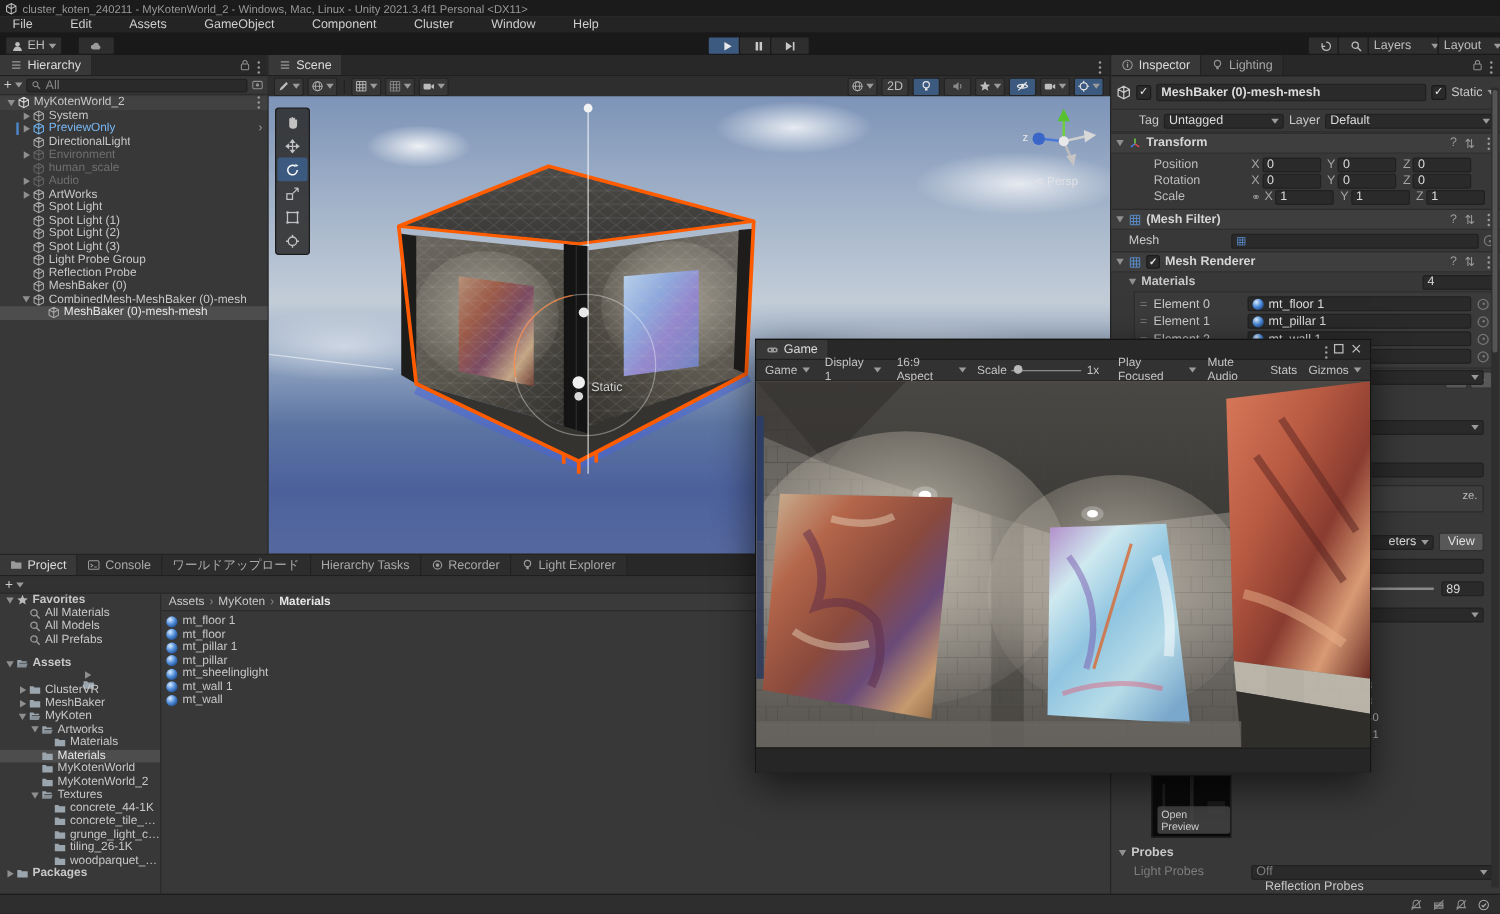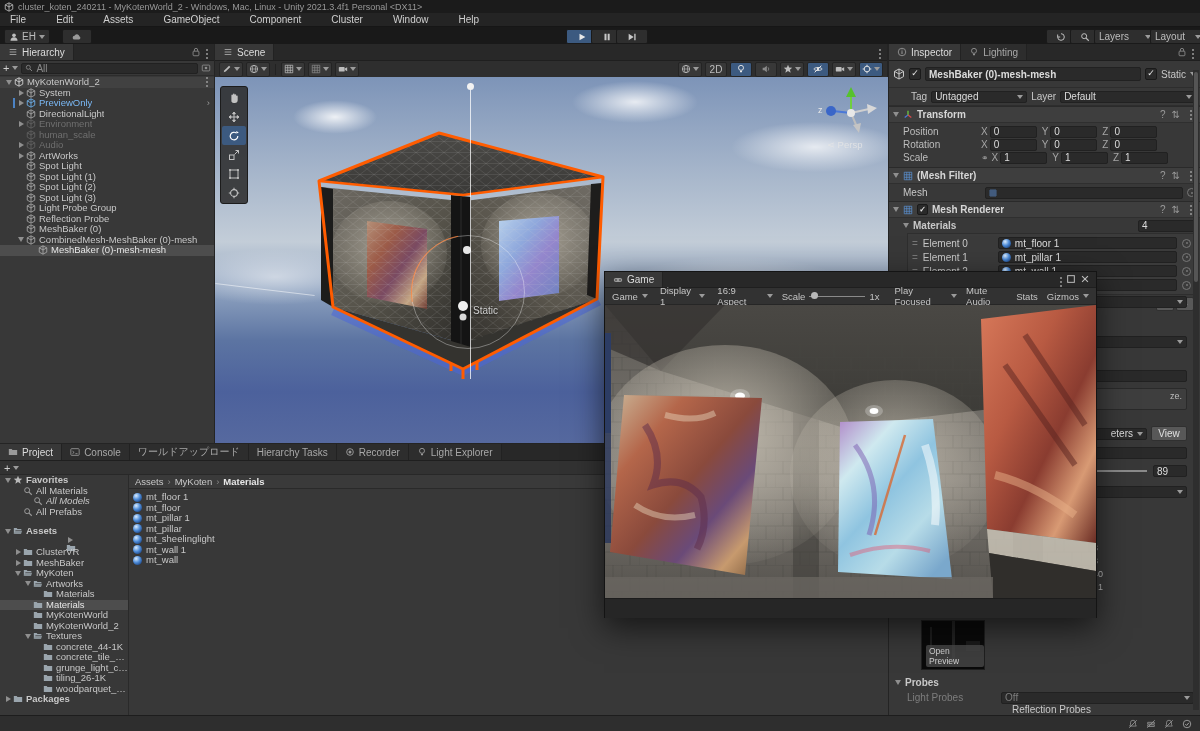--- a/index.html
+++ b/index.html
@@ -37,21 +37,21 @@
   .trow{height:10.5px;display:flex;align-items:center;font-size:9.5px;line-height:10px;white-space:nowrap;color:#c8c8c8;}
   .trow.sel{background:#4d4d4d;color:#e6e6e6;}
   .trow.dis{color:#6f6f6f;}
   .trow.blue{color:#7ab8f5;}
   .trow .lbl{margin-left:3px;overflow:hidden;text-overflow:ellipsis;}
   .arrowbox{width:10px;display:flex;justify-content:center;flex:0 0 auto;}
   
   .comp-head{height:15px;background:#3e3e3e;border-top:1px solid #2a2a2a;border-bottom:1px solid #2f2f2f;display:flex;align-items:center;gap:4px;padding:0 4px;font-weight:bold;color:#d6d6d6;}
   .comp-head .right{margin-left:auto;display:flex;align-items:center;gap:6px;color:#9b9b9b;font-weight:normal;}
   .axisrow{display:flex;align-items:center;height:13px;padding-left:14px;}
-  .axisrow .rlabel{width:78px;color:#bdbdbd;}
+  .axisrow .rlabel{width:78px;color:#bdbdbd;margin-left:20px;}
   .axisgrp{display:flex;align-items:center;gap:2px;margin-right:5px;}
   .axisgrp .ax{color:#a5a5a5;}
   .axisgrp .fld{width:47px;}
   
   .sb{position:absolute;background:#2e2e2e;}
   .sb .thumb{position:absolute;background:#555;border-radius:3px;}
   
   #gamewin{left:604px;top:271px;width:493px;height:347px;background:#383838;border:1px solid #141414;box-shadow:0 10px 30px rgba(0,0,0,.6);box-sizing:border-box;}
   .gtool{height:16px;background:#323232;border-bottom:1px solid #262626;display:flex;align-items:center;gap:6px;padding:0 4px;font-size:9.5px;color:#c4c4c4;}
   .gdd{display:flex;align-items:center;gap:4px;padding:0 3px;height:14px;}
@@ -969,21 +969,21 @@
           </svg>
           <span class="lbl">Favorites</span>
         </div>
         <div class="trow" style="padding-left: 13px;">
           <span class="arrowbox"></span>
           <svg class="ic" style="color: rgb(154, 154, 154);">
             <use href="#i-search"></use>
           </svg>
           <span class="lbl">All Materials</span>
         </div>
-        <div class="trow" style="padding-left: 23px; font-style: italic;">
+        <div class="trow" style="padding-left: 13px;">
           <span class="arrowbox"></span>
           <svg class="ic" style="color: rgb(154, 154, 154);">
             <use href="#i-search"></use>
           </svg>
           <span class="lbl">All Models</span>
         </div>
         <div class="trow" style="padding-left: 13px;">
           <span class="arrowbox"></span>
           <svg class="ic" style="color: rgb(154, 154, 154);">
             <use href="#i-search"></use>

